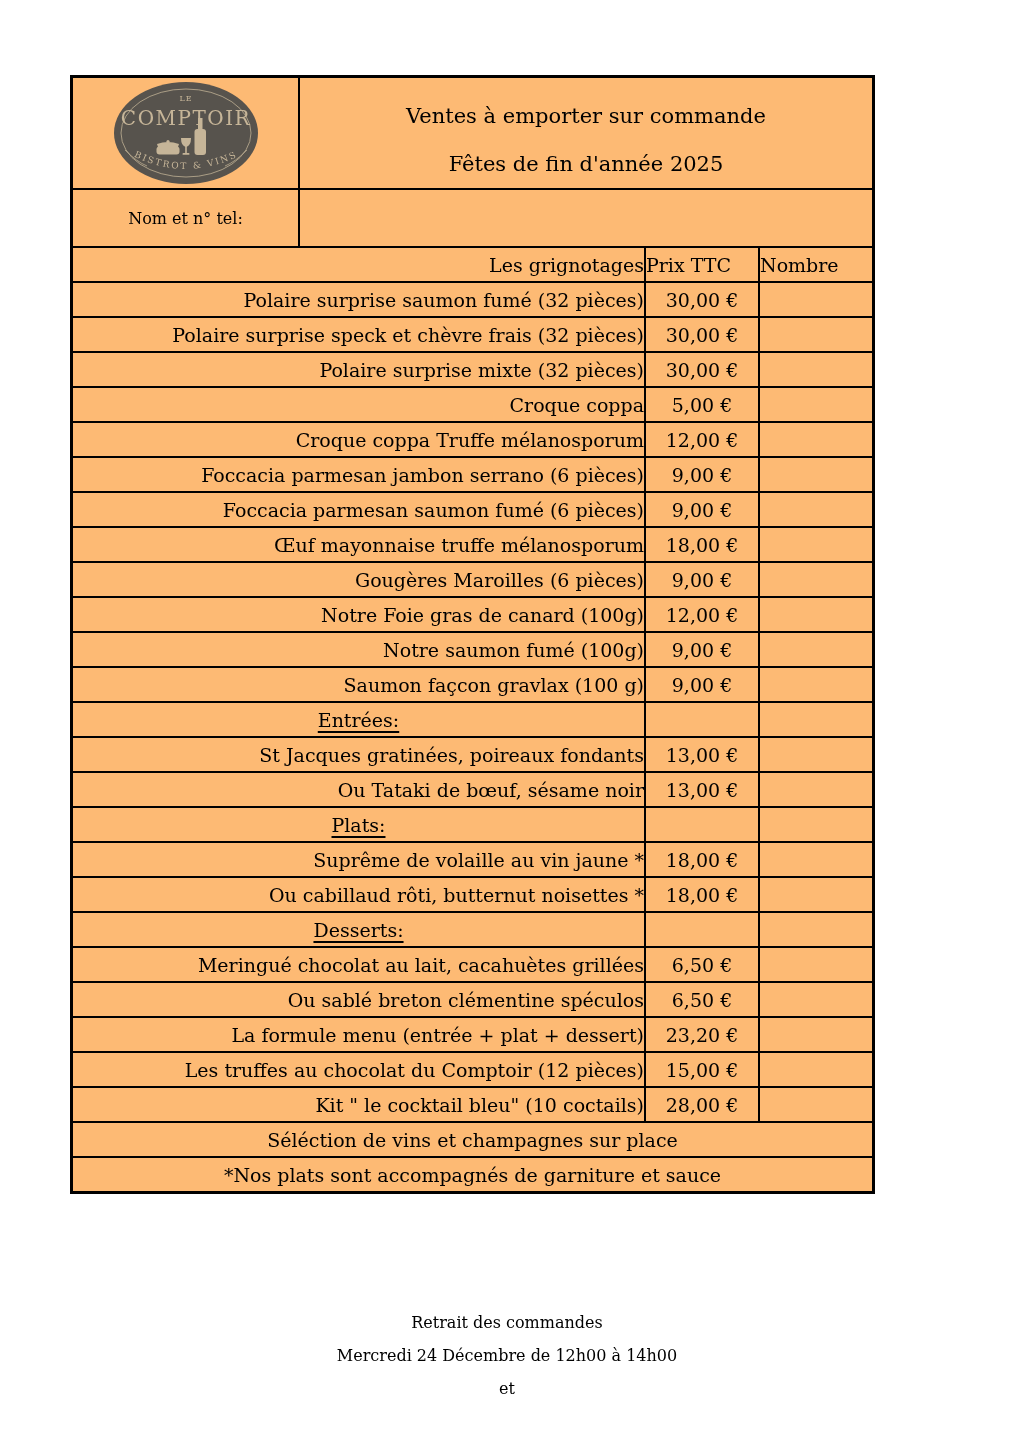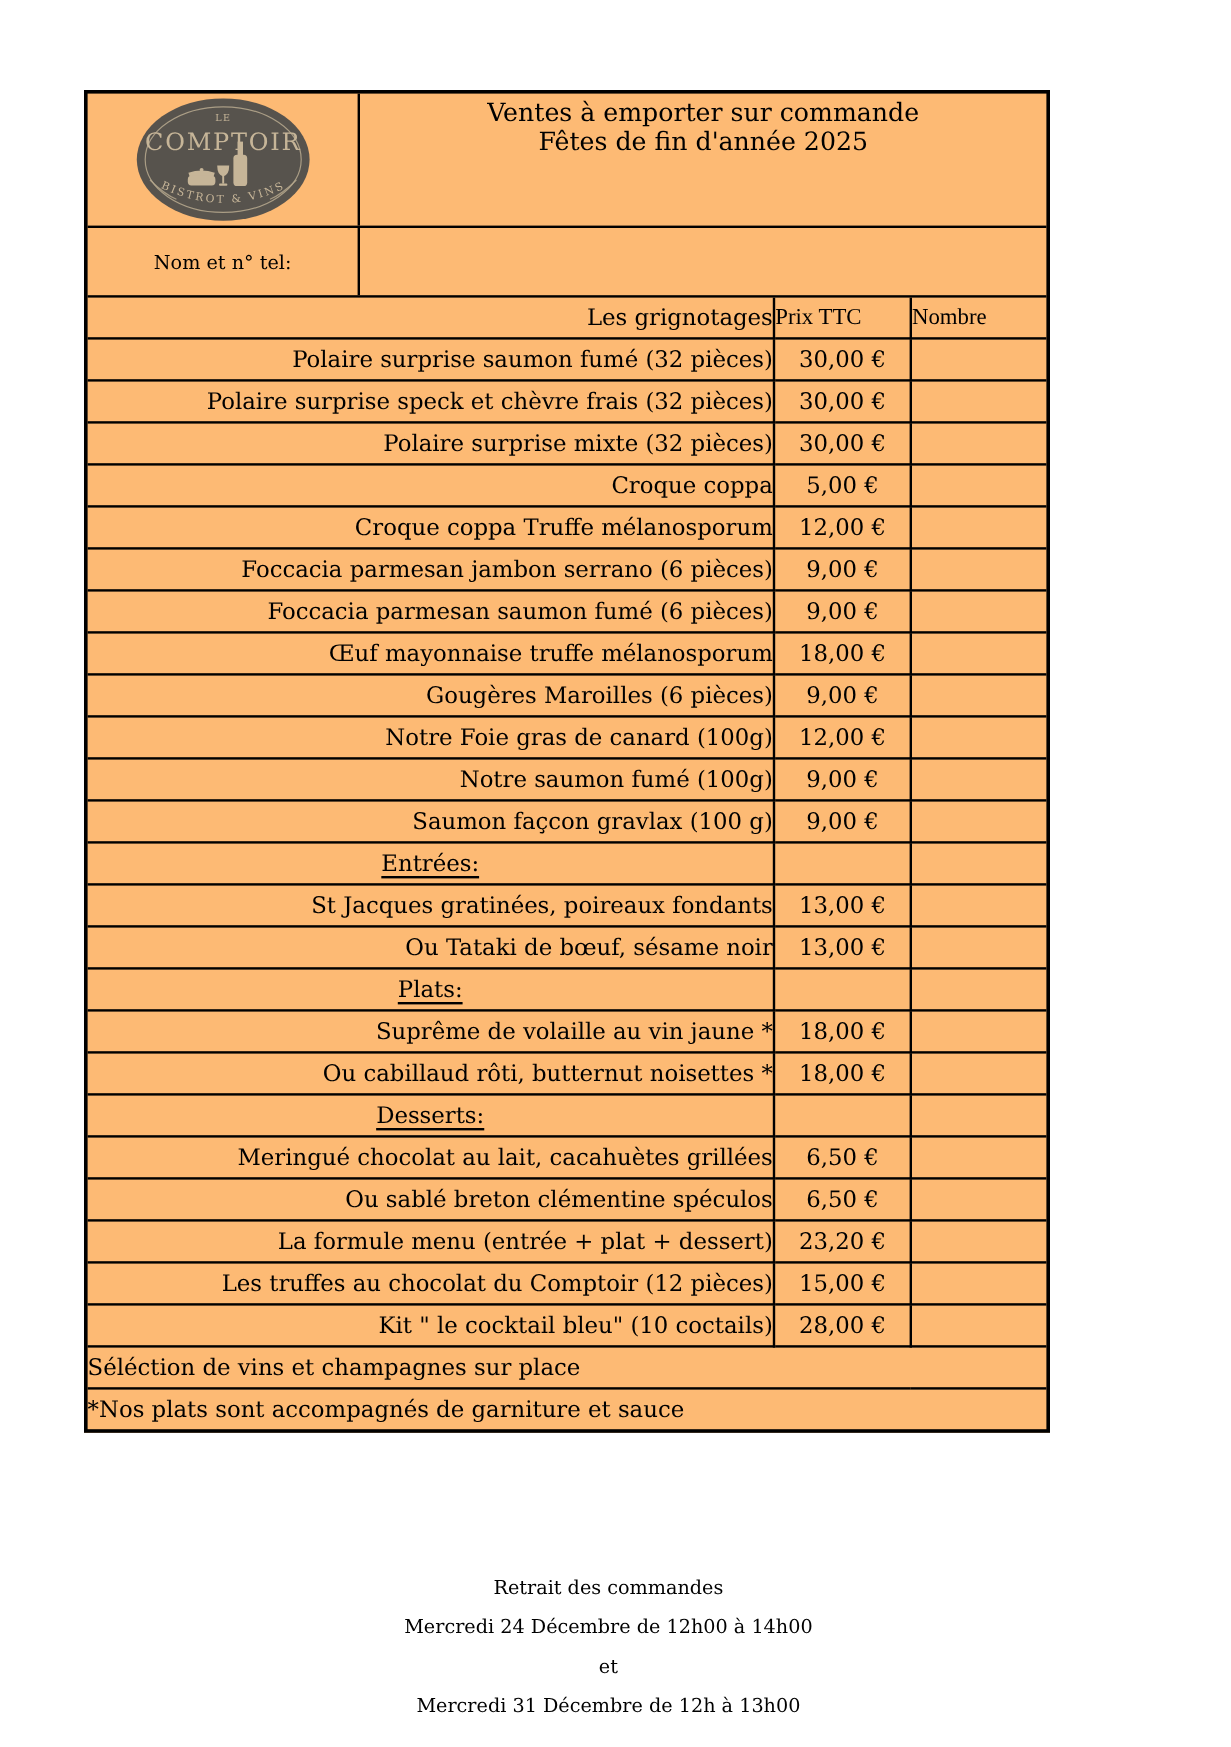--- a/index.html
+++ b/index.html
@@ -30,21 +30,22 @@
     display: flex;
     align-items: center;
     justify-content: center;
     box-sizing: border-box;
   }
   .title-cell {
     flex: 1;
     display: flex;
     flex-direction: column;
     align-items: center;
-    padding-top: 4px;
+    padding-top: 26px;
+    gap: 24px;
     font-size: 21px;
   }
   .name-cell {
     width: 227px;
     border-right: 2px solid #000000;
     display: flex;
     align-items: center;
     justify-content: center;
     font-size: 16px;
     box-sizing: border-box;
@@ -62,30 +63,30 @@
     font-weight: normal;
     font-size: 19px;
     padding: 0;
     height: 33px;
     vertical-align: middle;
     overflow: hidden;
     white-space: nowrap;
   }
   th.col-item, td.item-cell { text-align: right; }
   th.col-item { font-weight: bold; font-size: 20px; }
-  th.col-price, th.col-qty { text-align: left; padding-left: 8px; font-family: Liberation Serif, serif; }
+  th.col-price, th.col-qty { text-align: left; padding-left: 8px; }
   td.price-cell { text-align: center; padding-right: 18px; }
   td.section-cell { height: 35px; font-weight: bold; text-align: center; }
   td.section-cell .u {
     text-decoration: underline;
     text-underline-offset: 4px;
     text-decoration-thickness: 2px;
   }
   td.bold { font-weight: bold; margin-left: 18px; }
-  td.full-row { font-weight: bold; height: 34px; margin-top: 24px; }
+  td.full-row { text-align: center; font-weight: bold; height: 34px; margin-top: 24px; }
   
   .footer {
     position: absolute;
     left: 0;
     right: 12px;
     top: 1306px;
     text-align: center;
     font-size: 16px;
   }
   .footer div { line-height: 33px; }
@@ -277,14 +278,13 @@
         </tr>
       </tbody>
   </table>
 
 </div>
 
 <div class="footer">
   <div>Retrait des commandes</div>
   <div>Mercredi 24 Décembre de 12h00 à 14h00</div>
   <div>et</div>
-  <div>Mercredi 31 Décembre de 12h à 13h00</div>
 </div>
 
 </body></html>

